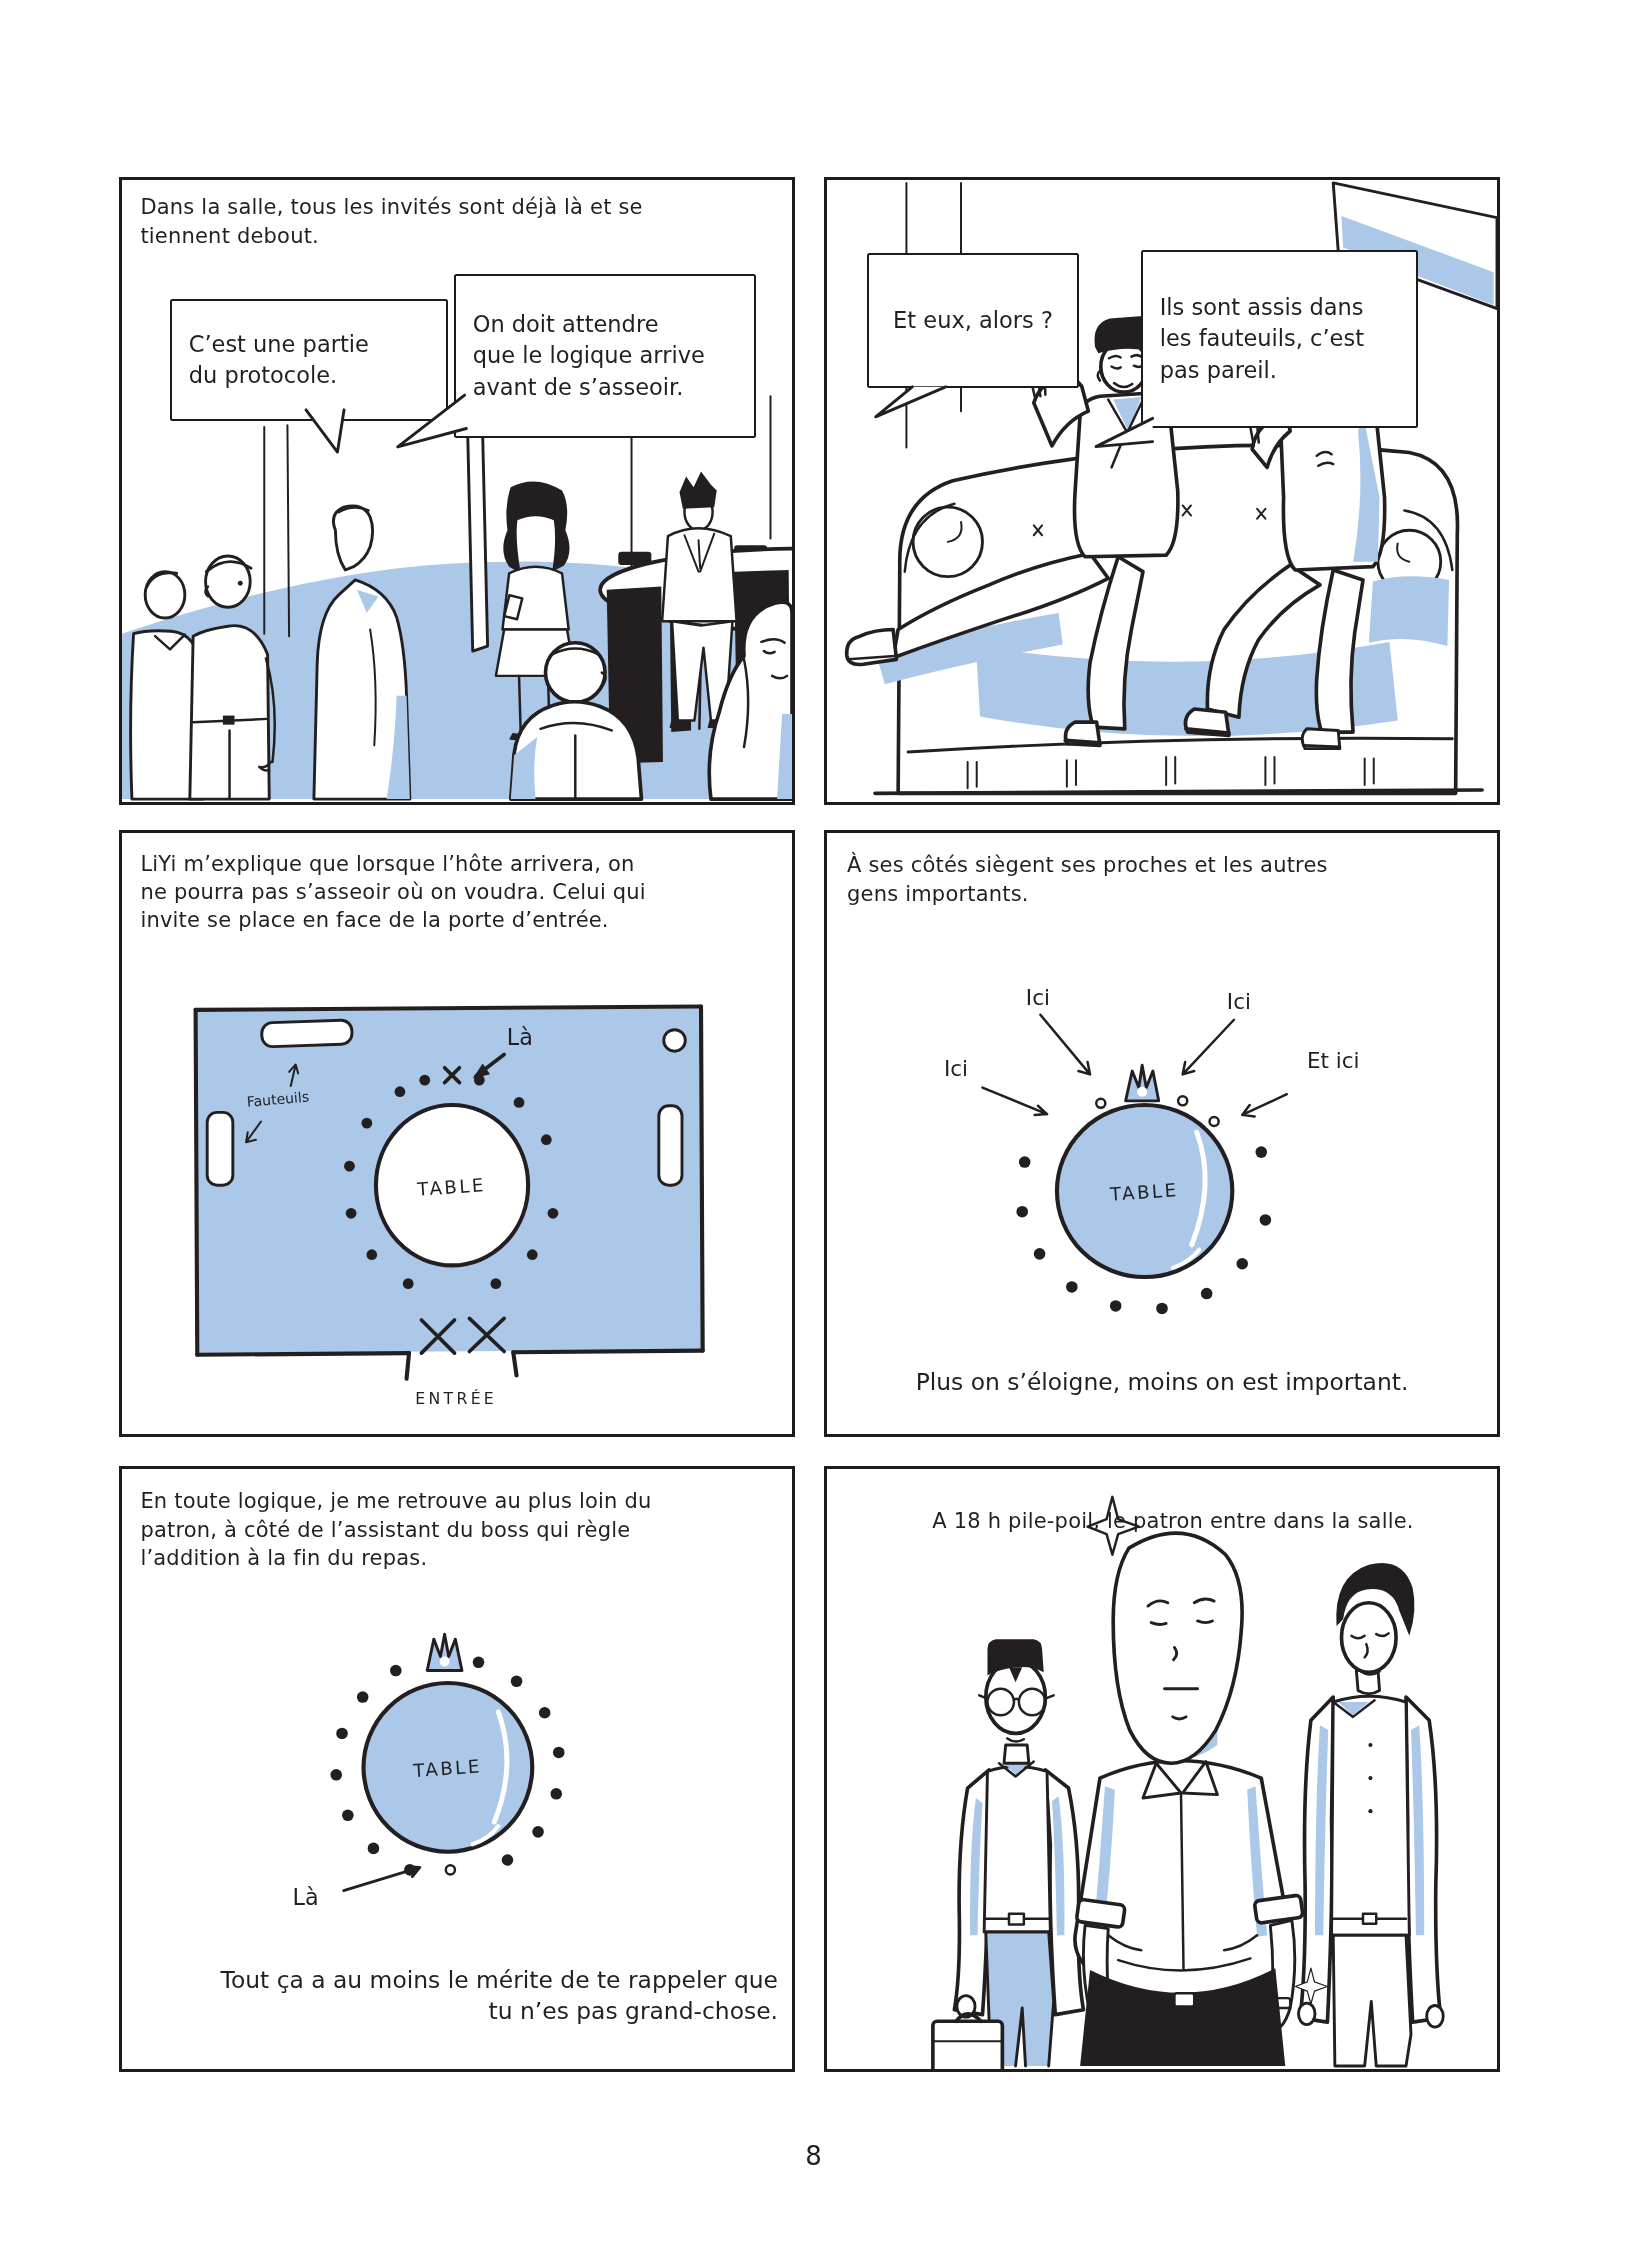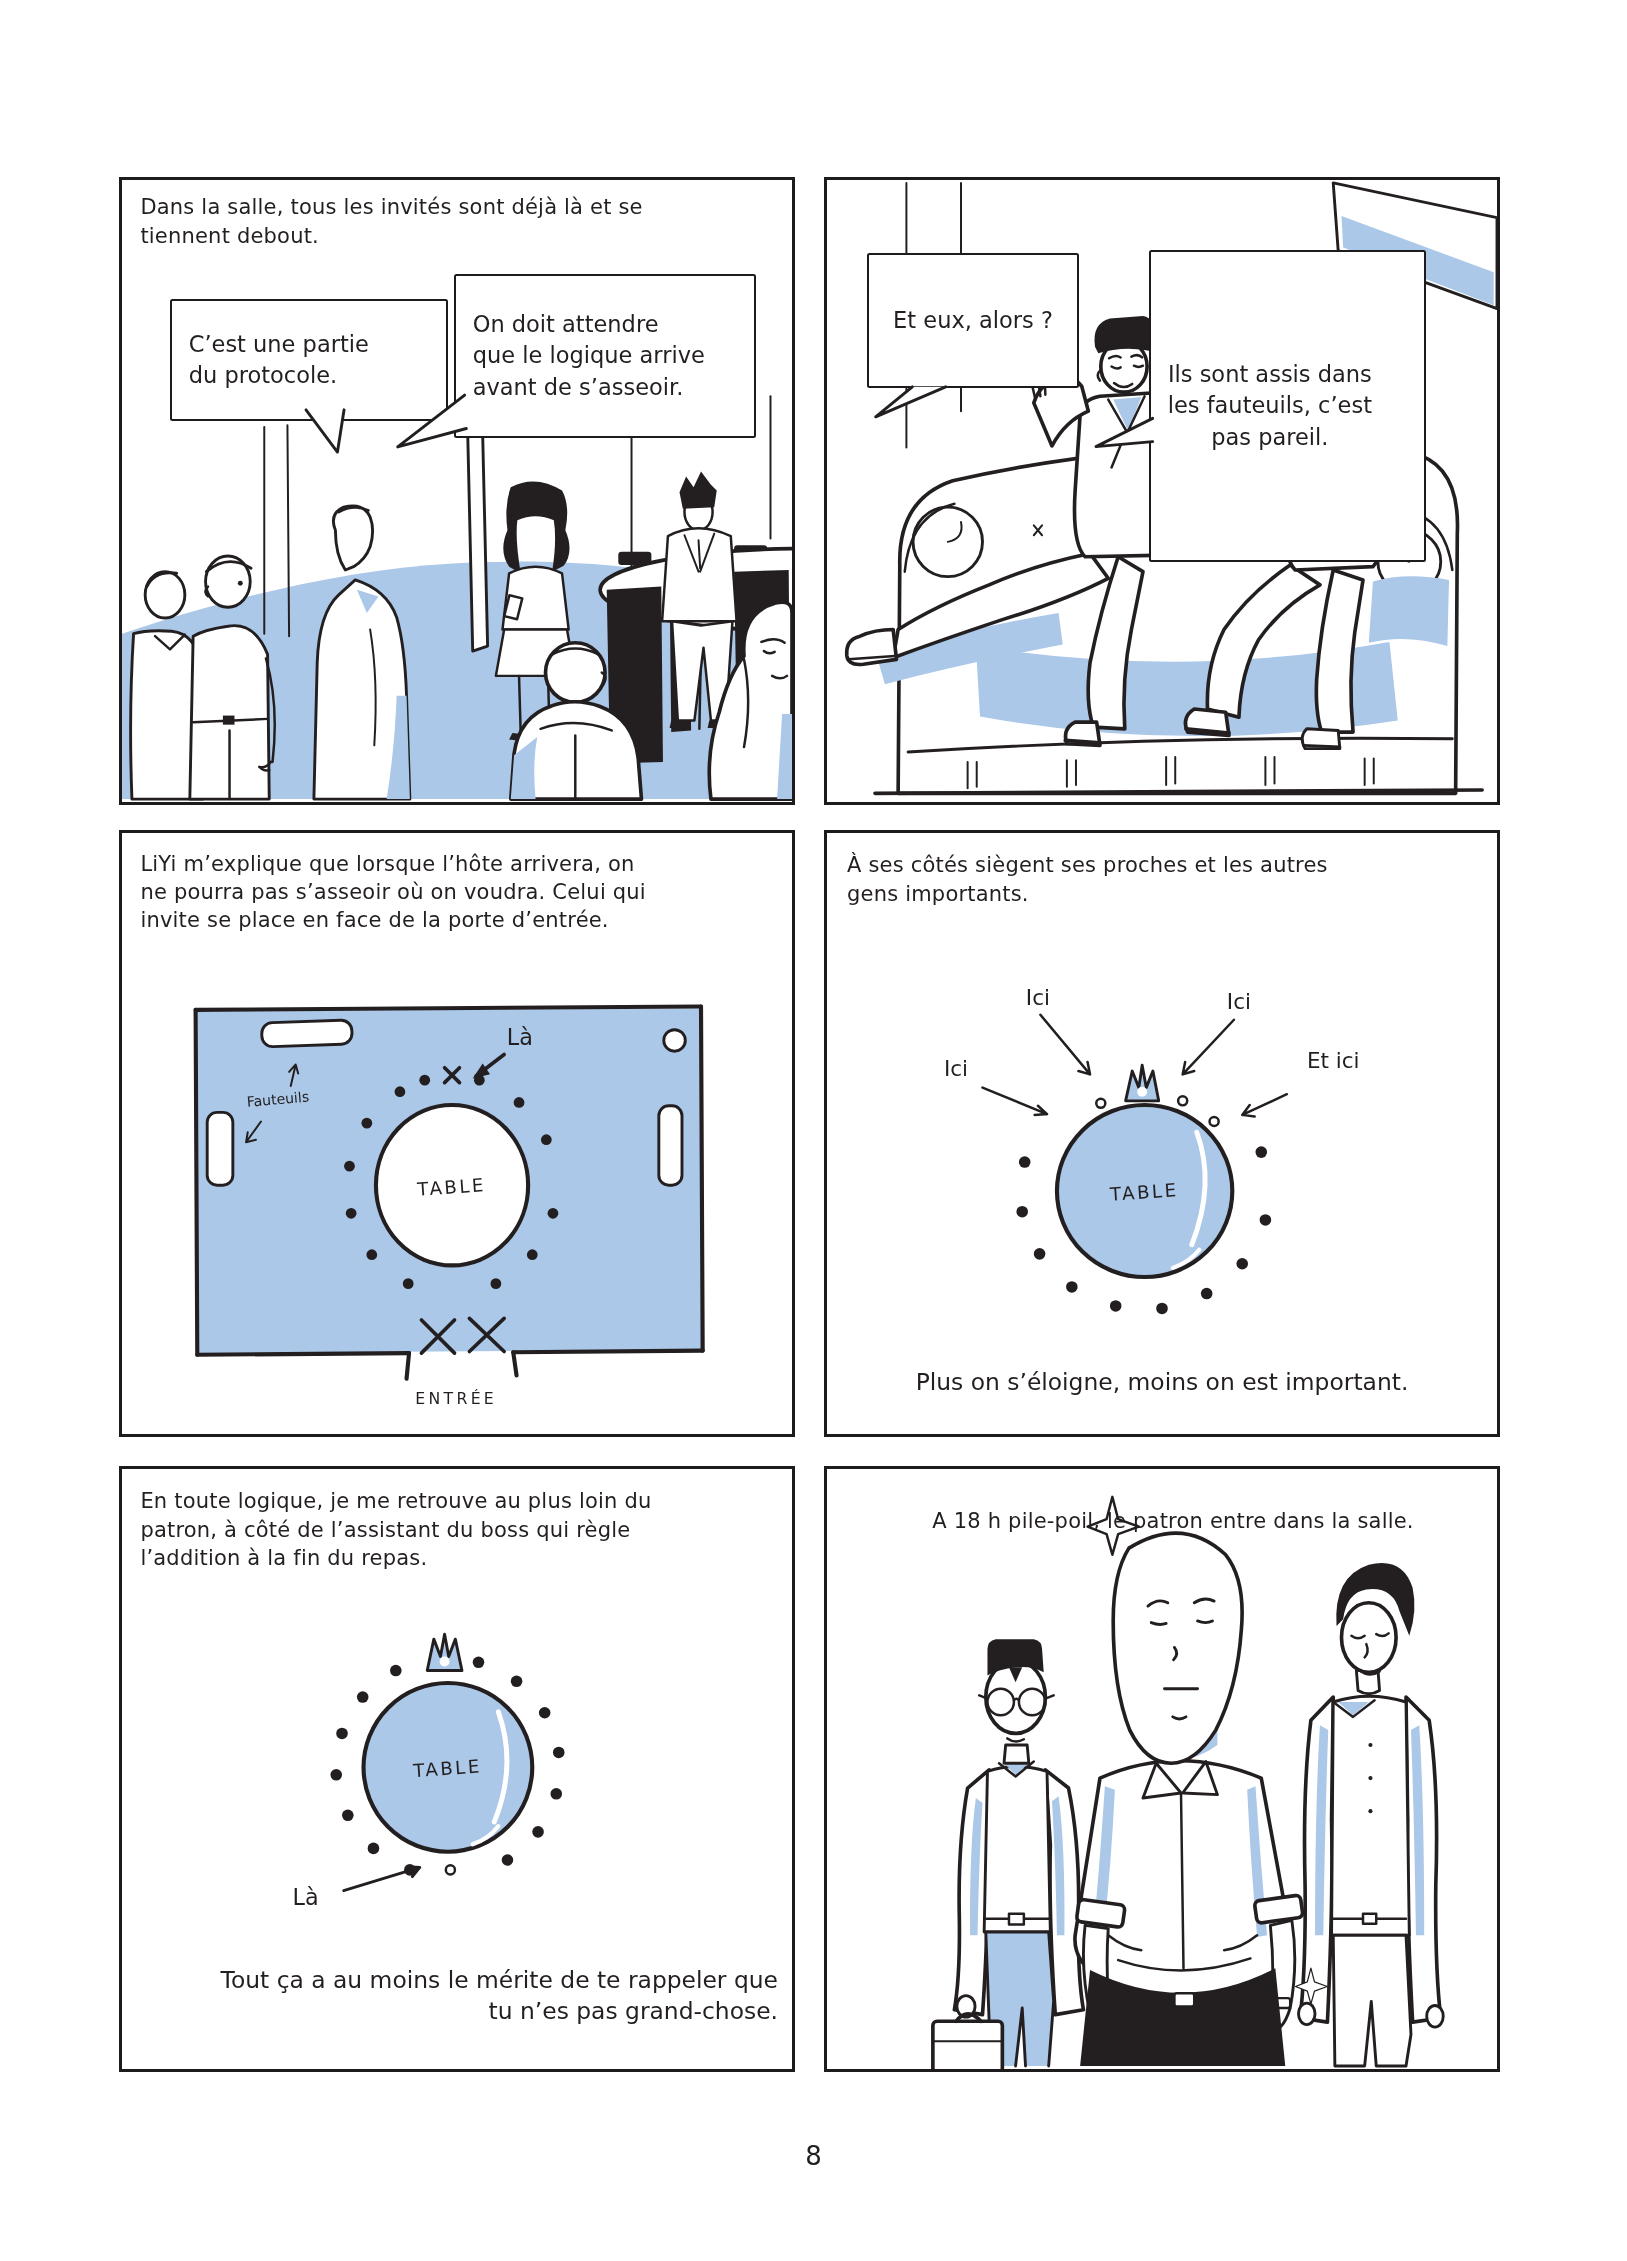--- a/index.html
+++ b/index.html
@@ -192,21 +192,21 @@
       <path class="s f0 w2" d="M232,214 q-8,-22 2,-42 q8,-16 1,-36"></path>
       <ellipse class="s fw w4" cx="359" cy="222" rx="28" ry="31"></ellipse>
       <path class="fk" d="M324,198 Q320,170 342,164 L382,161 Q398,164 397,186 L395,204 Q360,196 328,206 Z"></path>
       <path class="s f0 w25" d="M341,212 q8,-5 14,-1 M368,210 q8,-4 13,1 M344,222 q6,4 11,1 M371,221 q6,3 11,0 M347,242 q11,9 22,1 M331,226 q-7,6 -1,13"></path>
     </g>
   </svg>
   <div class="bubble" style="left:40px;top:73px;width:212px;height:135px;justify-content:center;">Et eux, alors ?</div>
   <svg class="tail" style="left:42px;top:205px;width:80px;height:37px;" viewBox="0 0 96 44" width="80" height="37">
       <path class="s fw w3" d="M52,2 L8,38 L92,2"></path>
     </svg>
-  <div class="bubble" style="left:322px;top:70px;width:277px;height:312px;text-align:center;">Ils sont assis dans
+  <div class="bubble" style="left:314px;top:70px;width:277px;height:178px;">Ils sont assis dans
 les fauteuils, c’est
 pas pareil.</div>
   <svg class="tail" style="left:264px;top:235px;width:65px;height:40px;" viewBox="0 0 78 48" width="65" height="40">
       <path class="s fw w3" d="M74,4 L6,38 L74,32"></path>
     </svg>
 </div>
 
 <div class="panel" style="left:119px;top:830px;width:676px;height:607px;">
   <svg class="scene" viewBox="0 0 810 719">
     <path class="fb" d="M91,212 L699,208 L700,621 L92,625 Z"></path>

